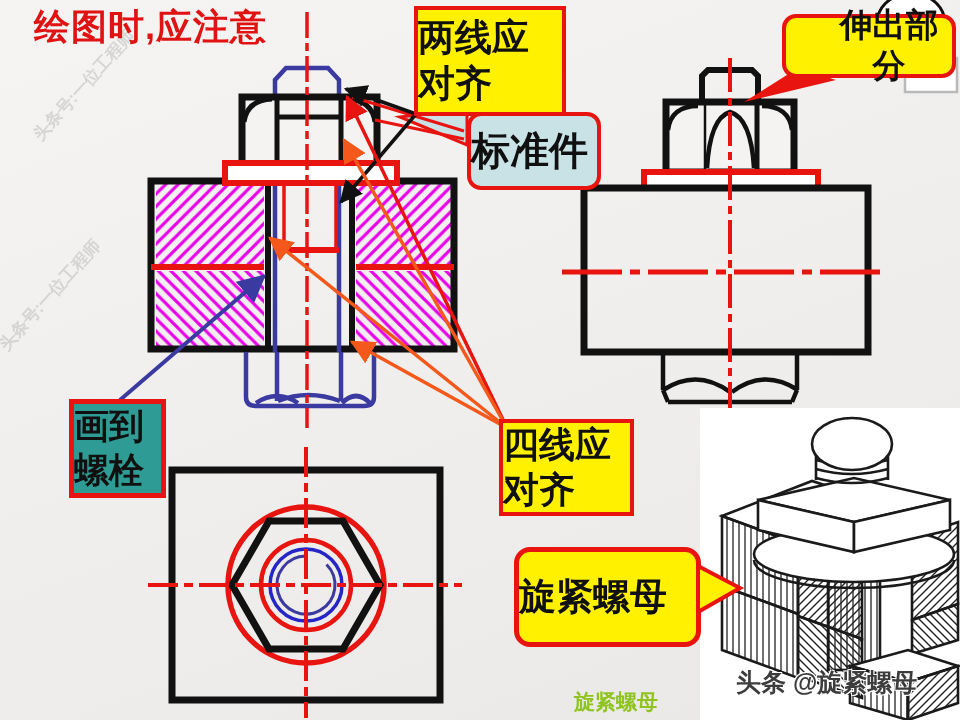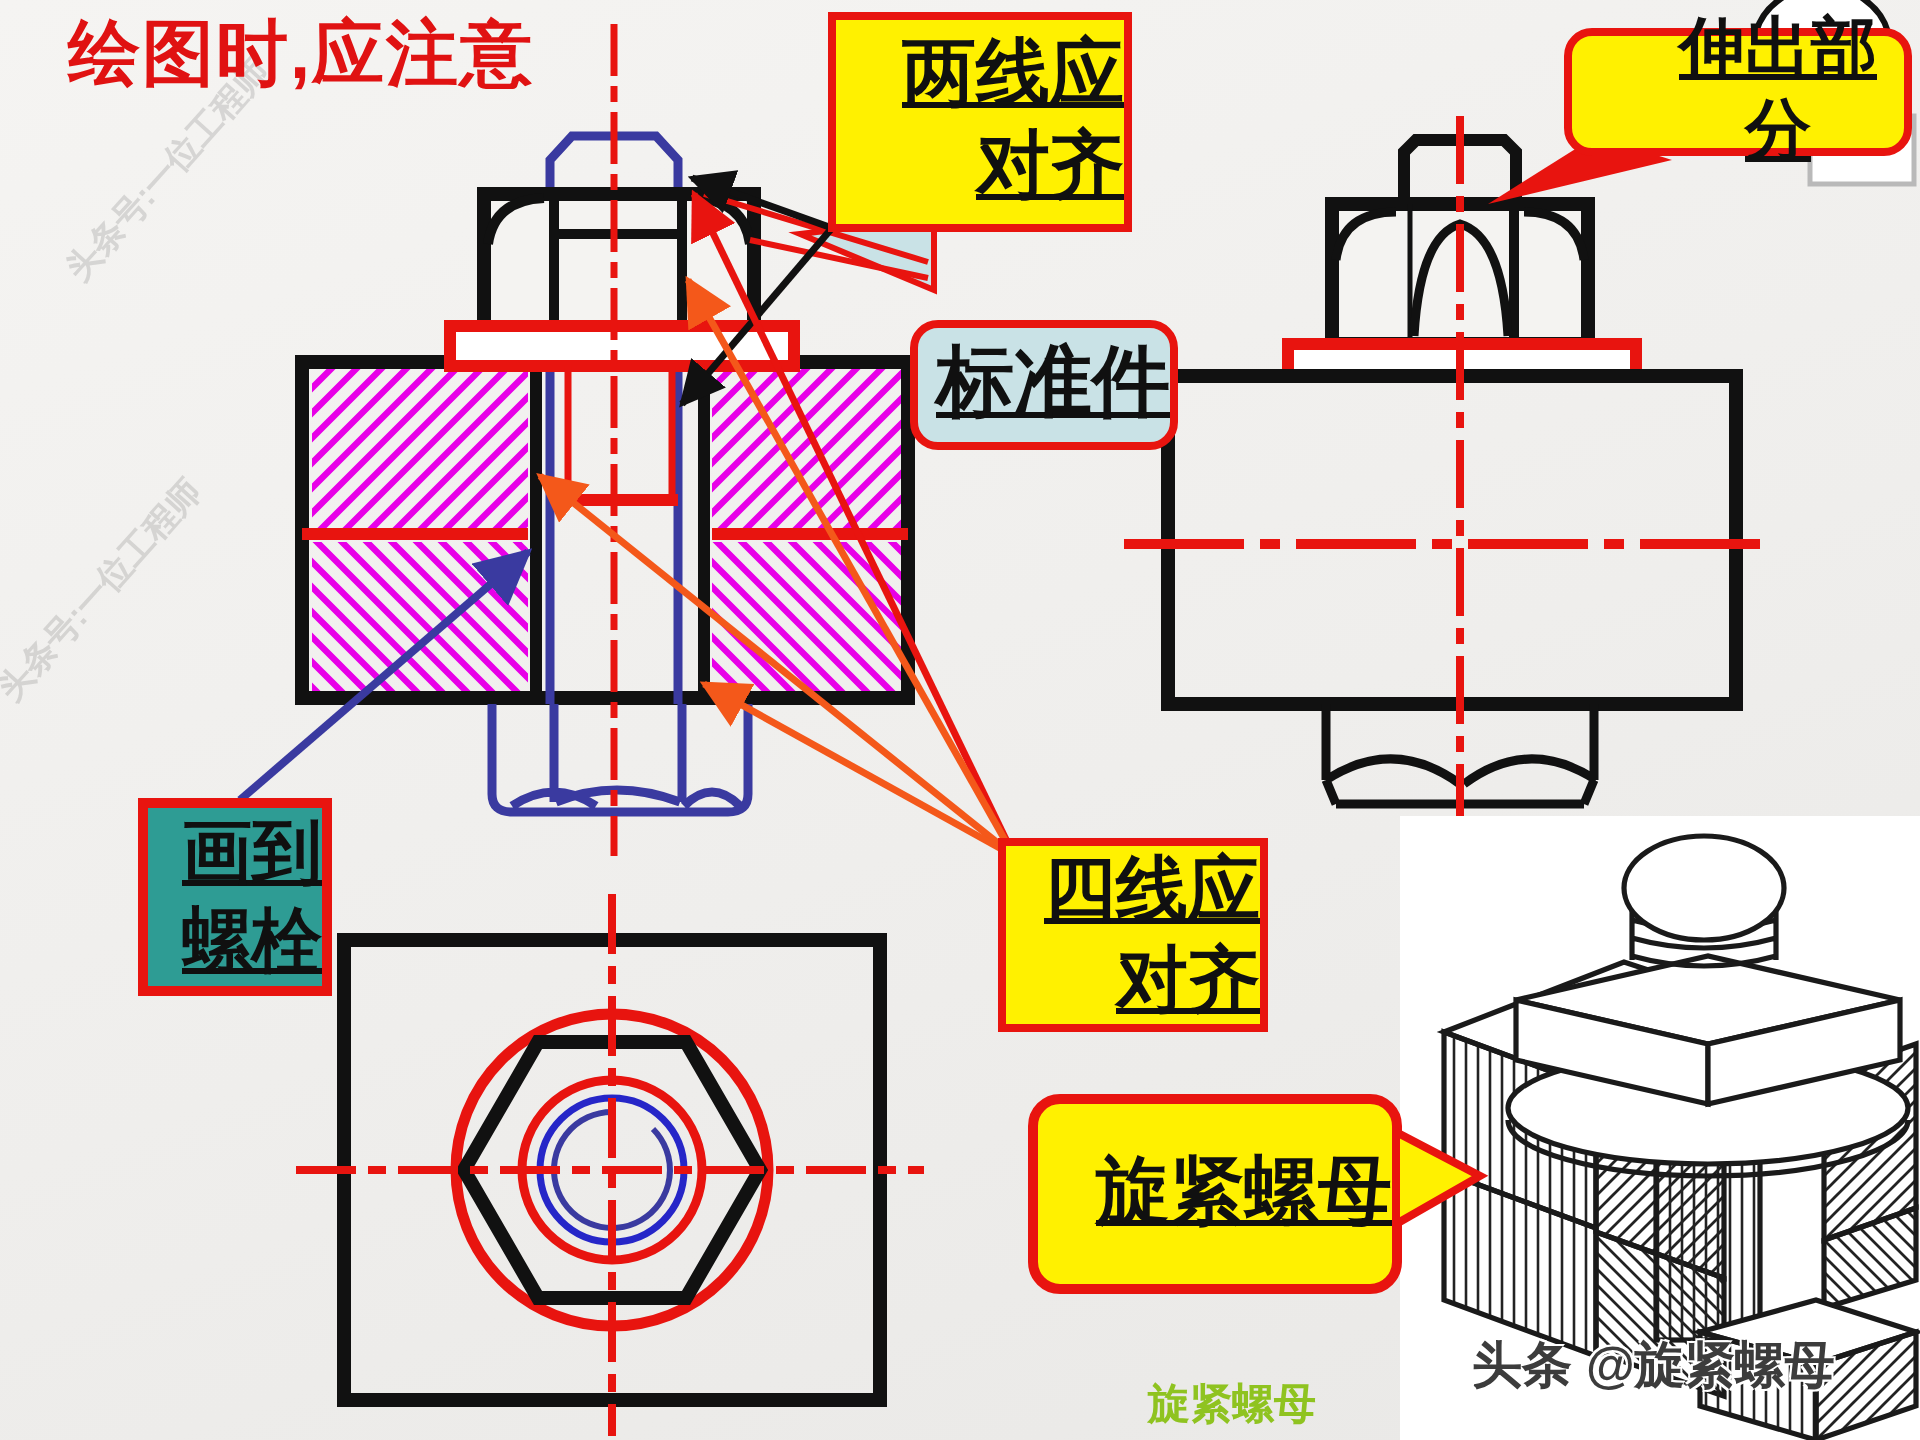--- a/index.html
+++ b/index.html
@@ -7,27 +7,27 @@
   .stage{position:relative;width:960px;height:720px;overflow:hidden;
          background:linear-gradient(160deg,#f5f4f2 0%,#efeeec 55%,#e9e8e6 100%);}
   svg{display:block;}
   .layer{position:absolute;left:0;top:0;width:960px;height:720px;}
   .main-svg{z-index:1;}
   .photo{position:absolute;left:700px;top:408px;width:260px;height:312px;background:#ffffff;z-index:2;}
   .overlay-svg{z-index:4;pointer-events:none;}
   .txt{position:absolute;z-index:3;}
   .title{left:34px;top:6px;width:340px;color:#e01212;font-size:36px;font-weight:800;
          line-height:1.18;letter-spacing:1px;font-family:"Liberation Sans",sans-serif;}
-  .box{position:absolute;z-index:3;display:flex;flex-direction:column;align-items:flex-end;
+  .box{position:absolute;z-index:3;display:flex;flex-direction:column;align-items:flex-start;
        justify-content:center;text-align:center;font-weight:700;color:#101010;
-       font-family:"Liberation Serif",serif;box-sizing:border-box;line-height:1.25;text-decoration:underline;}
+       font-family:"Liberation Serif",serif;box-sizing:border-box;line-height:1.25;}
   .b-two{left:414px;top:6px;width:152px;height:110px;background:#fff100;
          border:4px solid #e8140f;font-size:37px;}
-  .b-std{left:455px;top:112px;width:134px;height:65px;background:#c9e2e6;
-         border:4px solid #e8140f;border-radius:14px;font-size:39px;margin-top:48px;}
+  .b-std{left:467px;top:112px;width:134px;height:78px;background:#c9e2e6;
+         border:4px solid #e8140f;border-radius:14px;font-size:39px;}
   .b-prot{left:782px;top:14px;width:174px;height:64px;background:#fff100;
           border:4px solid #e8140f;border-radius:14px;font-size:33px;padding-left:40px;}
   .b-four{left:499px;top:419px;width:135px;height:97px;background:#fff100;
           border:4px solid #e8140f;font-size:36px;}
   .b-tight{left:514px;top:547px;width:187px;height:100px;background:#fff100;
            border:5px solid #e8140f;border-radius:16px;font-size:37px;}
   .b-draw{left:69px;top:399px;width:97px;height:99px;background:#2e9c94;
           border:5px solid #e8140f;font-size:35px;}
   .note-green{left:574px;top:688px;color:#8fc320;font-size:21px;font-weight:600;z-index:3;}
   .wm-bottom{left:736px;top:666px;width:224px;color:#3c3c3c;font-size:25px;font-weight:800;

